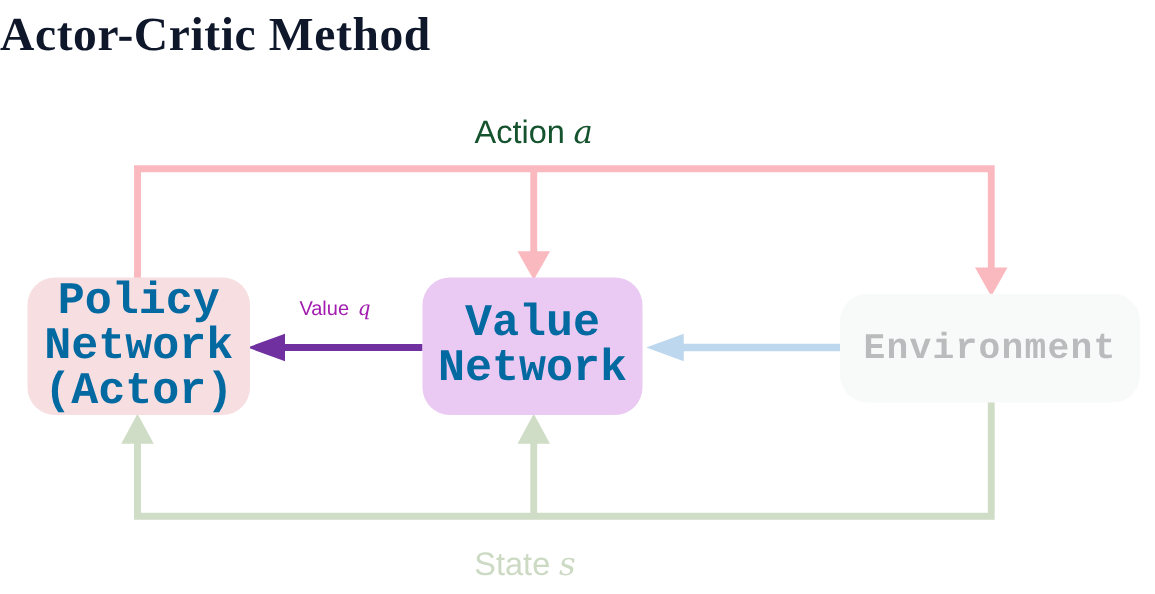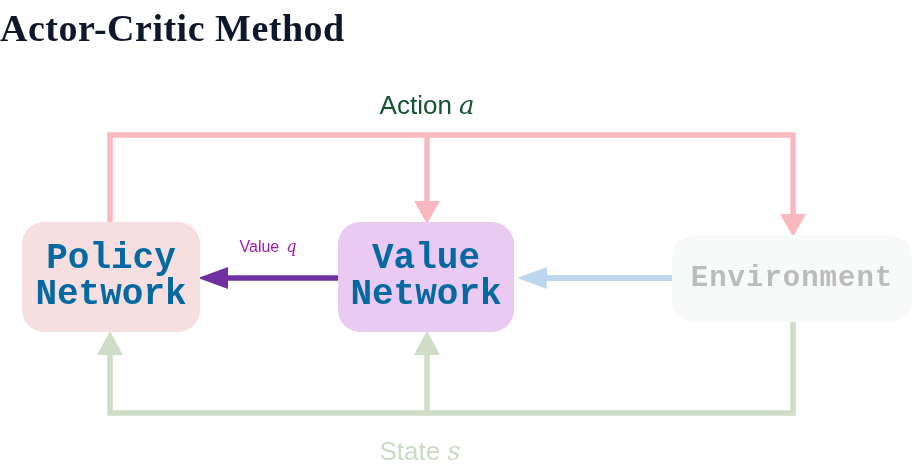--- a/index.html
+++ b/index.html
@@ -72,20 +72,21 @@
     <path d="M 338 278 L 226 278" fill="none" stroke-width="5.5" stroke="#7030a0"></path>
     <polygon points="198,278 228,267 228,289" fill="#7030a0"></polygon>
 
     <path d="M 672 278 L 545 278" fill="none" stroke-width="6" stroke="#bdd7ee"></path>
     <polygon points="517,278 547,267 547,289" fill="#bdd7ee"></polygon>
   </svg>
 
   <div id="policy-box" class="node" style="background: rgb(247, 222, 225);">
     <div class="bline">Policy</div>
     <div class="bline">Network</div>
+    <div class="bline">(Actor)</div>
   </div>
 
   <div id="value-box" class="node" style="background: rgb(234, 201, 242);">
     <div class="bline">Value</div>
     <div class="bline">Network</div>
   </div>
 
   <div id="env-box" class="node" style="background: rgb(248, 249, 249); font-weight: bold;">
     <div class="bline">Environment</div>
   </div>

